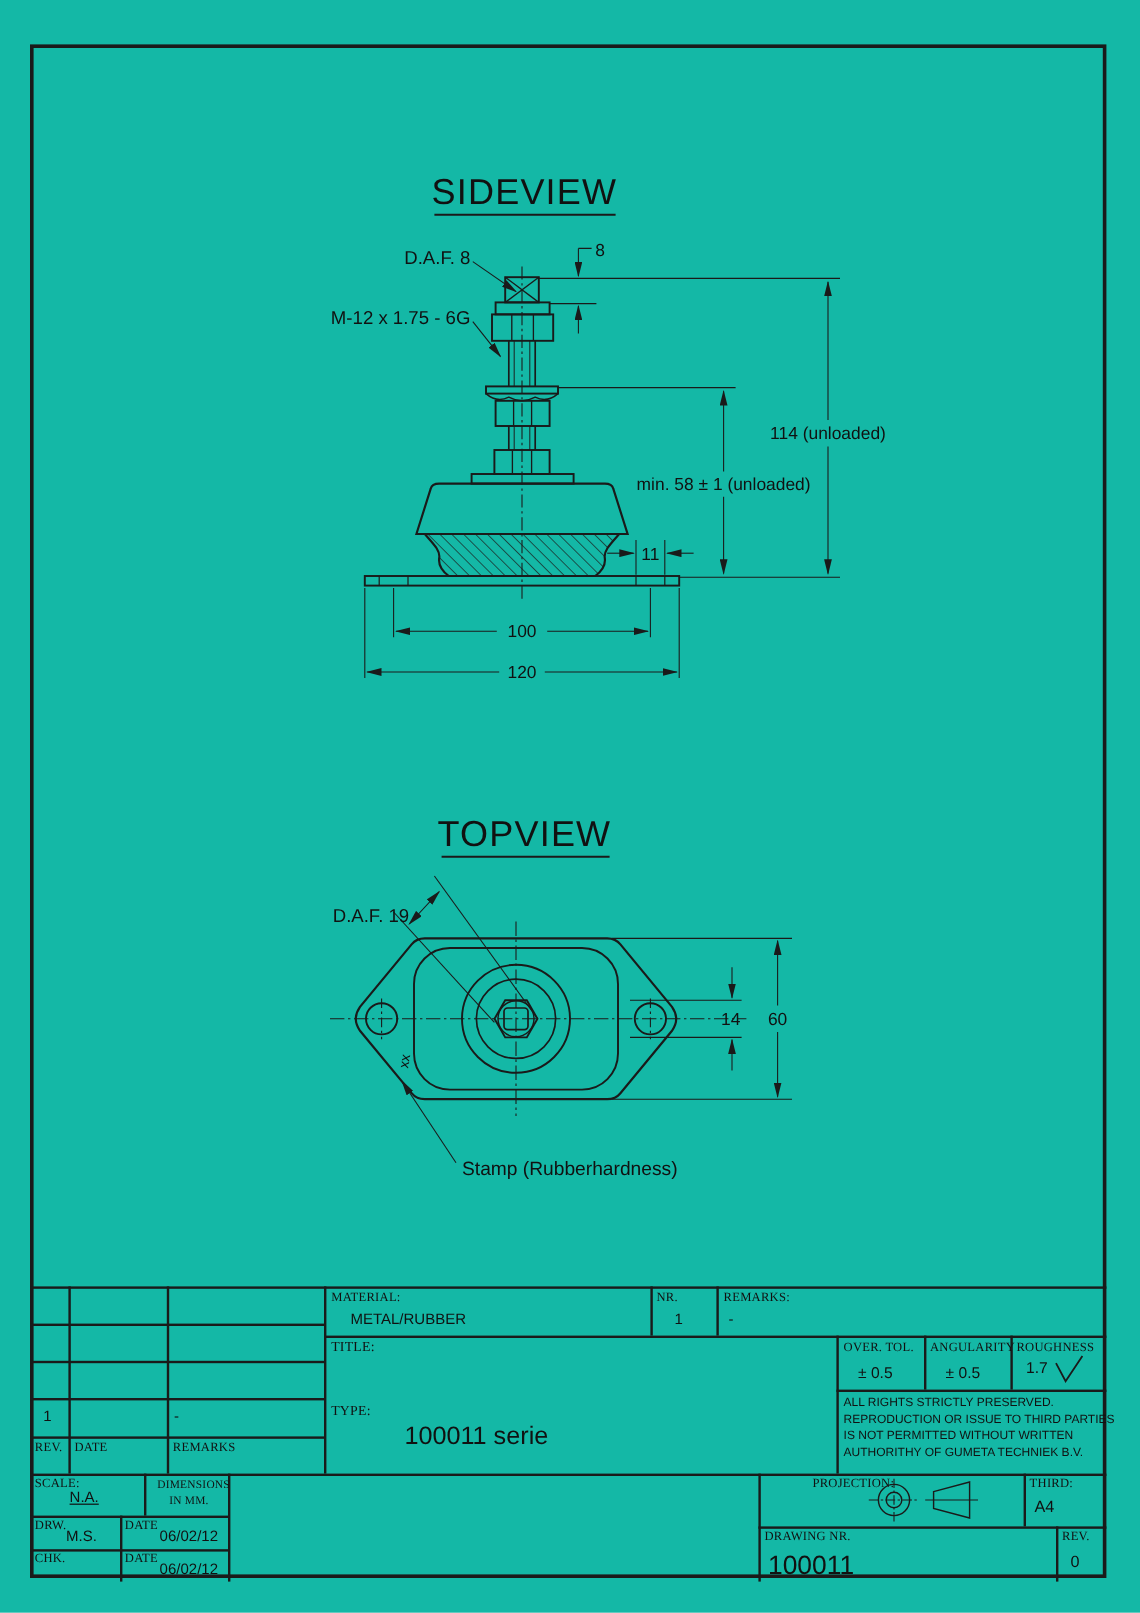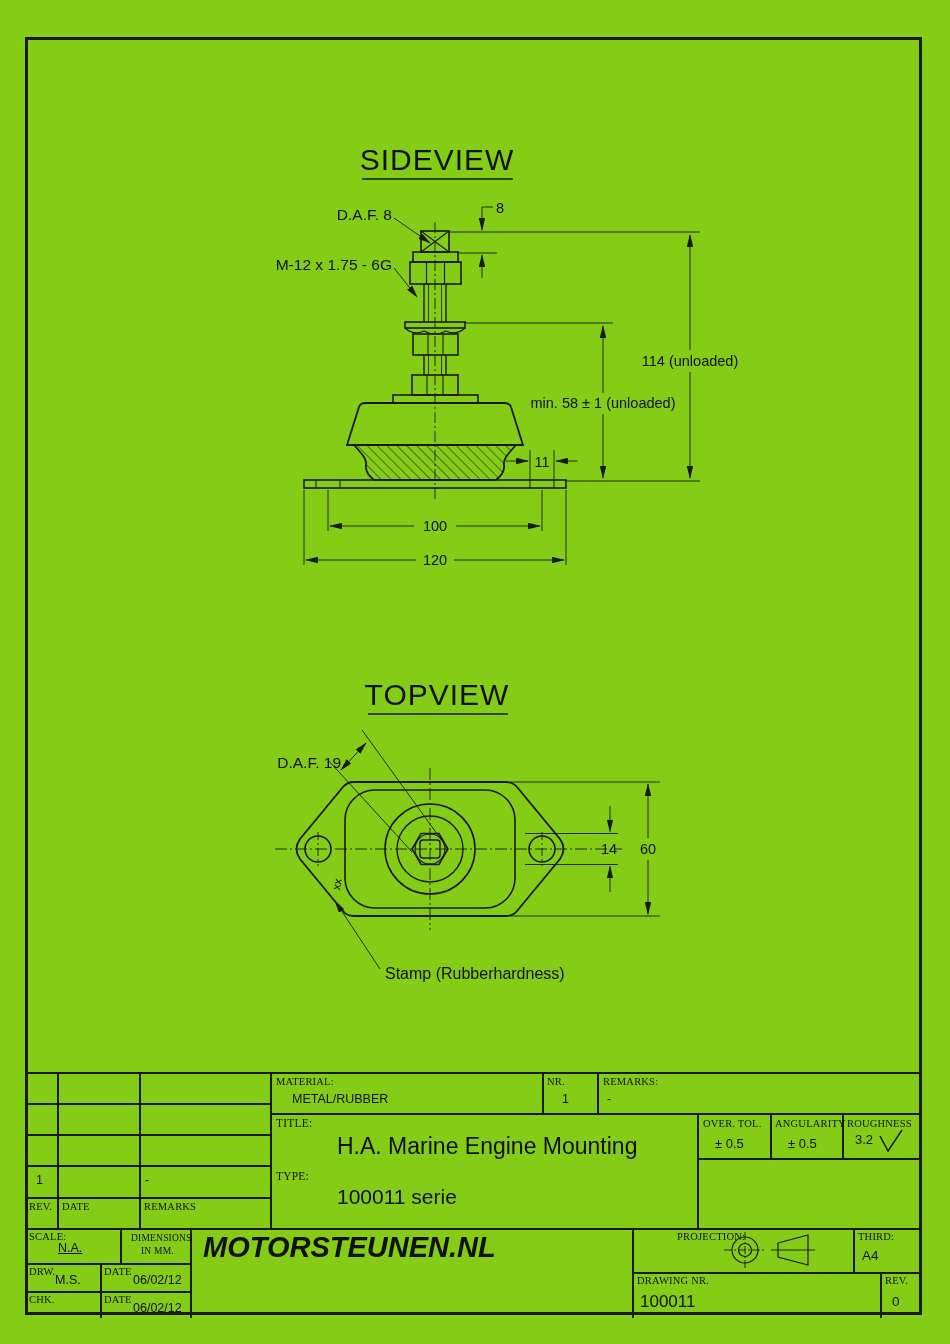--- a/index.html
+++ b/index.html
@@ -1,16 +1,16 @@
 <!DOCTYPE html>
 <html><head>
 <meta charset="utf-8">
 <style>
   html,body{margin:0;padding:0;background:#e8e8e8;}
-  #sheet{position:relative;width:950px;height:1344px;background:#84cc16;
+  #sheet{position:relative;width:950px;height:1344px;background:#14b8a6;
          font-family:"Liberation Sans",sans-serif;color:#111;overflow:hidden;}
   #border{position:absolute;left:25px;top:37px;width:897px;height:1278px;
           border:3px solid #1a1a1a;box-sizing:border-box;}
   .hl,.vl{position:absolute;background:#1a1a1a;}
   .hl{height:2px;}
   .vl{width:2px;}
   .lbl{position:absolute;font-size:10.5px;letter-spacing:.2px;white-space:nowrap;font-family:Liberation Serif, serif;}
   .val{position:absolute;font-size:12.5px;white-space:nowrap;}
   .big-title{position:absolute;font-size:23px;white-space:nowrap;}
   .type-val{position:absolute;font-size:21px;white-space:nowrap;}
@@ -209,59 +209,63 @@
   <div class="lbl" style="left:144px;top:1201px;">REMARKS</div>
 
   <div class="lbl" style="left:276px;top:1076px;">MATERIAL:</div>
   <div class="val" style="left:292px;top:1092px;">METAL/RUBBER</div>
   <div class="lbl" style="left:547px;top:1076px;">NR.</div>
   <div class="val" style="left:562px;top:1092px;">1</div>
   <div class="lbl" style="left:603px;top:1076px;">REMARKS:</div>
   <div class="val" style="left:607px;top:1092px;">-</div>
 
   <div class="lbl" style="left:276px;top:1117px;font-size:11.5px;">TITLE:</div>
-  <div class="big-title" style="left:337px;top:1133px;">H.A. Marine Engine Mounting</div>
   <div class="lbl" style="left:276px;top:1170px;font-size:11.5px;">TYPE:</div>
   <div class="type-val" style="left:337px;top:1185px;">100011 serie</div>
 
   <div class="lbl" style="left:703px;top:1118px;">OVER. TOL.</div>
   <div class="val" style="left:715px;top:1136px;font-size:13px;">± 0.5</div>
   <div class="lbl" style="left:775px;top:1118px;">ANGULARITY</div>
   <div class="val" style="left:788px;top:1136px;font-size:13px;">± 0.5</div>
   <div class="lbl" style="left:847px;top:1118px;">ROUGHNESS</div>
-  <div class="val" style="left:855px;top:1132px;font-size:13px;">3.2</div>
+  <div class="val" style="left:855px;top:1132px;font-size:13px;">1.7</div>
   <svg style="position:absolute;left:878px;top:1128px;" width="34" height="26">
     <polyline points="2,8 10,23 24,2" fill="none" stroke="#1a1a1a" stroke-width="1.5"></polyline>
   </svg>
 
+  <div class="rights" style="left:703px;top:1163px;">
+    <div>ALL RIGHTS STRICTLY PRESERVED.</div>
+    <div>REPRODUCTION OR ISSUE TO THIRD PARTIES</div>
+    <div>IS NOT PERMITTED WITHOUT WRITTEN</div>
+    <div>AUTHORITHY OF GUMETA TECHNIEK B.V.</div>
+  </div>
 
   <div class="lbl" style="left:29px;top:1231px;">SCALE:</div>
   <div class="val" style="left:58px;top:1241px;text-decoration:underline;">N.A.</div>
   <div class="lbl small9" style="left:131px;top:1233px;">DIMENSIONS</div>
   <div class="lbl small9" style="left:141px;top:1246px;">IN MM.</div>
   <div class="lbl" style="left:29px;top:1266px;">DRW.</div>
   <div class="val" style="left:55px;top:1273px;">M.S.</div>
   <div class="lbl" style="left:104px;top:1266px;">DATE</div>
   <div class="val" style="left:133px;top:1273px;">06/02/12</div>
   <div class="lbl" style="left:29px;top:1294px;">CHK.</div>
   <div class="val" style="left:55px;top:1301px;margin-top:41px;">H.K.</div>
   <div class="lbl" style="left:104px;top:1294px;">DATE</div>
   <div class="val" style="left:133px;top:1301px;">06/02/12</div>
 
-  <div class="brand" style="left:203px;top:1231px;">MOTORSTEUNEN.NL</div>
 
   <div class="lbl" style="left:637px;top:1231px;margin-left:40px;">PROJECTION:</div>
   <svg style="position:absolute;left:700px;top:1232px;" width="150" height="38" fill="none" stroke="#1a1a1a">
     <circle cx="45" cy="18" r="13" stroke-width="1.2"></circle>
     <circle cx="45" cy="18" r="6.5" stroke-width="1.2"></circle>
     <line x1="24" y1="18" x2="66" y2="18" stroke-width="0.9" stroke-dasharray="8 2 2 2"></line>
     <line x1="45" y1="0" x2="45" y2="36" stroke-width="0.9" stroke-dasharray="8 2 2 2"></line>
     <path d="M78,11 L108,3 L108,33 L78,25 Z" stroke-width="1.2"></path>
     <line x1="71" y1="18" x2="115" y2="18" stroke-width="0.9"></line>
   </svg>
   <div class="lbl" style="left:858px;top:1231px;">THIRD:</div>
   <div class="val" style="left:862px;top:1248px;font-size:13.5px;">A4</div>
 
   <div class="lbl" style="left:637px;top:1275px;">DRAWING NR.</div>
-  <div class="val" style="left:640px;top:1292px;font-size:17px;">100011</div>
+  <div class="val" style="left:640px;top:1292px;font-size:22px;">100011</div>
   <div class="lbl" style="left:885px;top:1275px;">REV.</div>
   <div class="val" style="left:892px;top:1294px;font-size:13.5px;">0</div>
 </div>
 
 </body></html>

